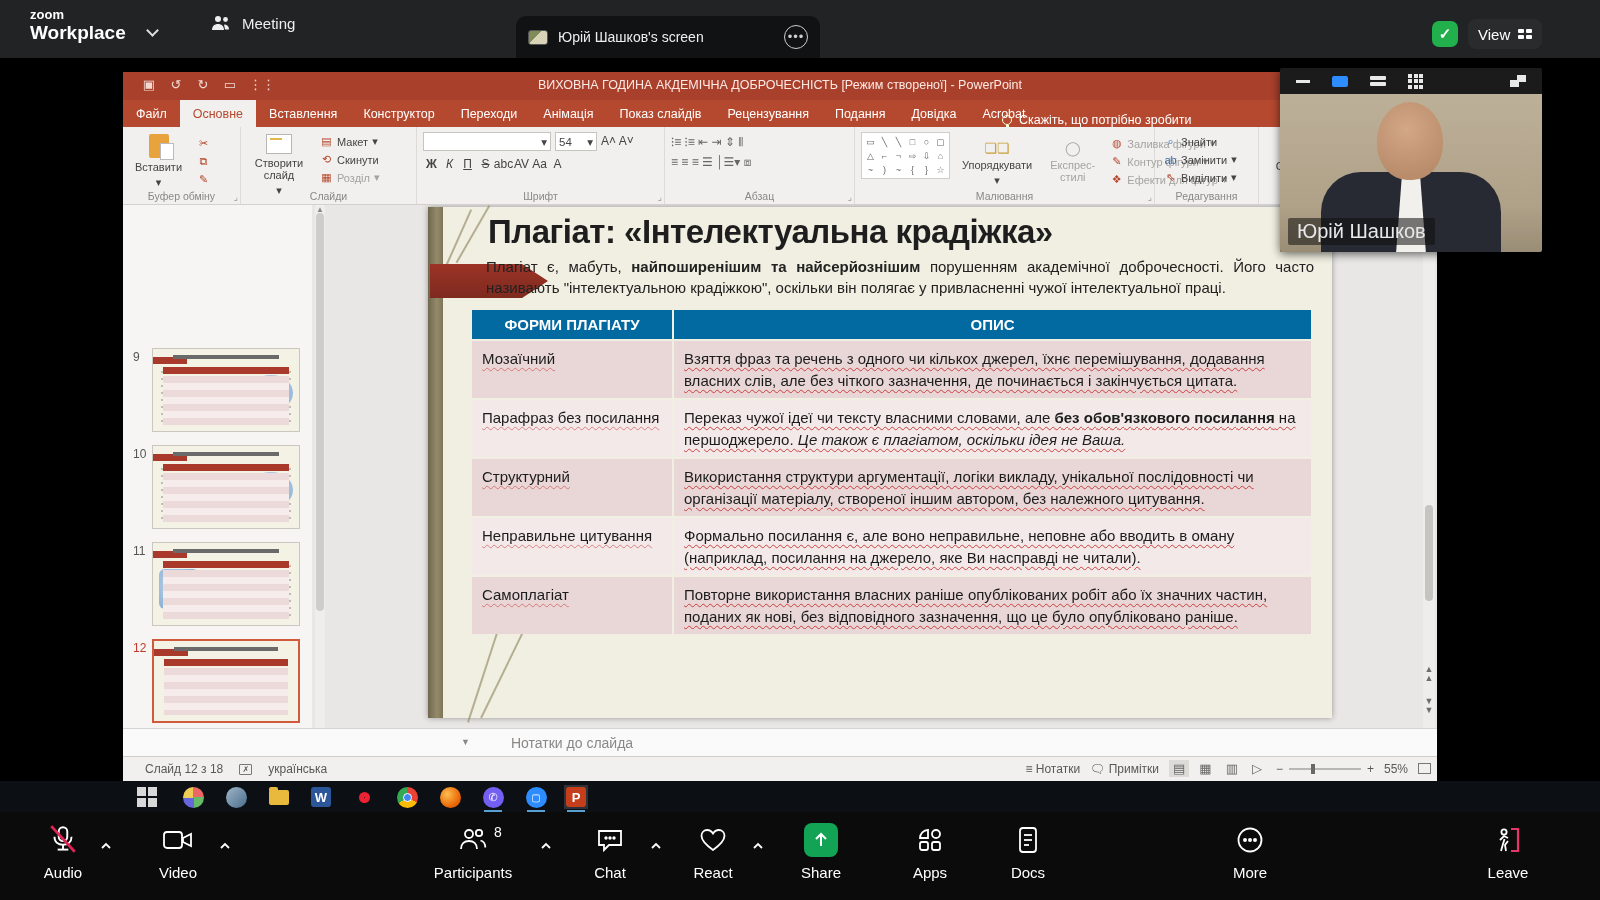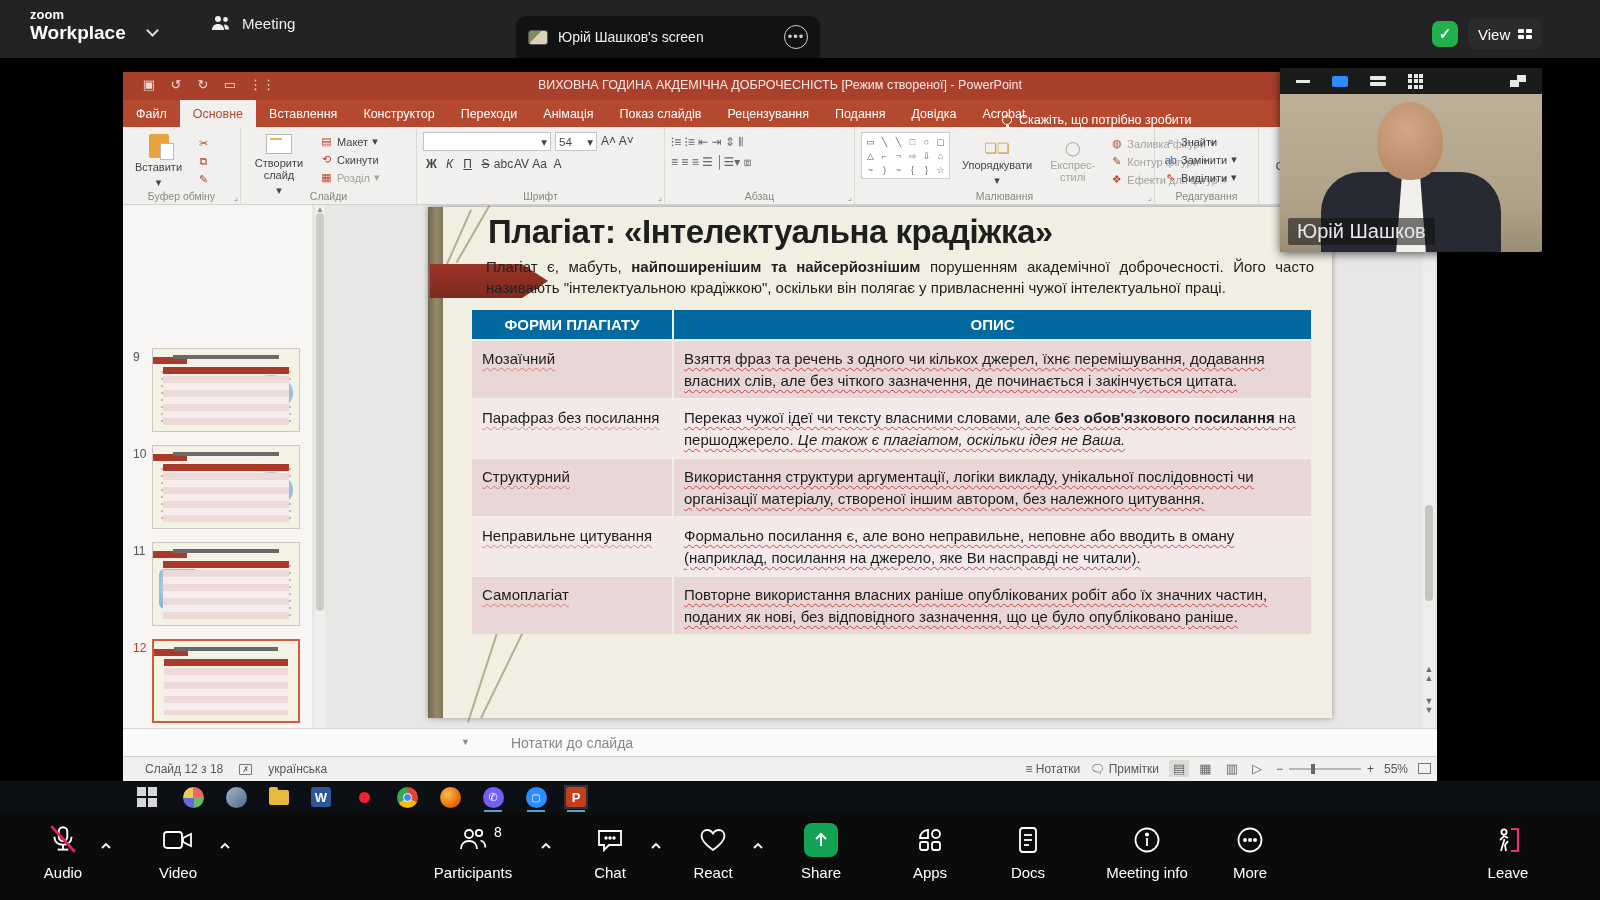--- a/index.html
+++ b/index.html
@@ -744,30 +744,20 @@
         <svg width="26" height="30" viewBox="0 0 26 30" fill="none" stroke="#fff" stroke-width="1.8">
           <rect x="5" y="3" width="16" height="24" rx="3"></rect>
           <line x1="9" y1="10" x2="17" y2="10"></line>
             <line x1="9" y1="15" x2="17" y2="15"></line>
             <line x1="9" y1="20" x2="14" y2="20"></line>
         </svg>
       </span>
       <span class="zlab">Docs</span>
     </div>
 
-    <div class="zt-item" style="left:1092px;width:110px;">
-      <span class="zt-ico">
-        <svg width="30" height="30" viewBox="0 0 30 30" fill="none" stroke="#fff" stroke-width="1.8">
-          <circle cx="15" cy="15" r="11.5"></circle>
-            <line x1="15" y1="13" x2="15" y2="21"></line>
-            <circle cx="15" cy="9.5" r="1.2" fill="#fff"></circle>
-        </svg>
-      </span>
-      <span class="zlab">Meeting info</span>
-    </div>
 
     <div class="zt-item" style="left:1220px;width:60px;">
       <span class="zt-ico">
         <svg width="30" height="30" viewBox="0 0 30 30" fill="none" stroke="#fff" stroke-width="1.8">
           <circle cx="15" cy="15" r="11.5"></circle>
             <circle cx="10" cy="15" r="1.1" fill="#fff"></circle>
             <circle cx="15" cy="15" r="1.1" fill="#fff"></circle>
             <circle cx="20" cy="15" r="1.1" fill="#fff"></circle>
         </svg>
       </span>

